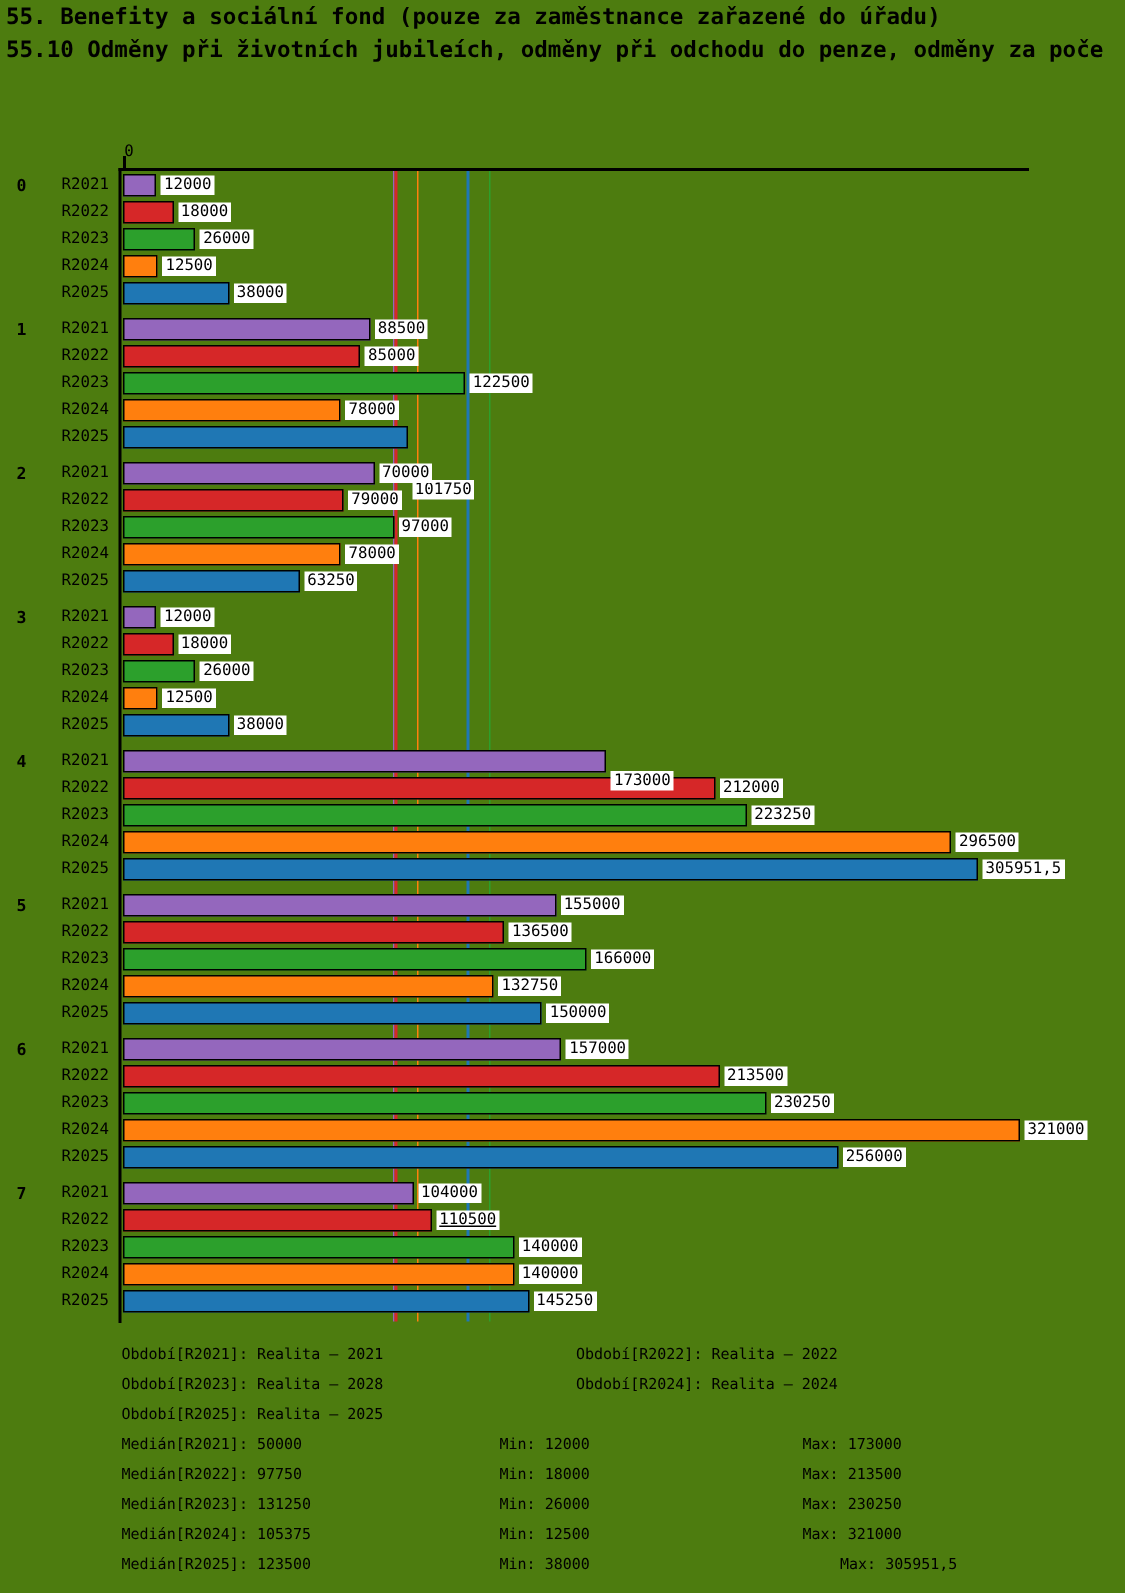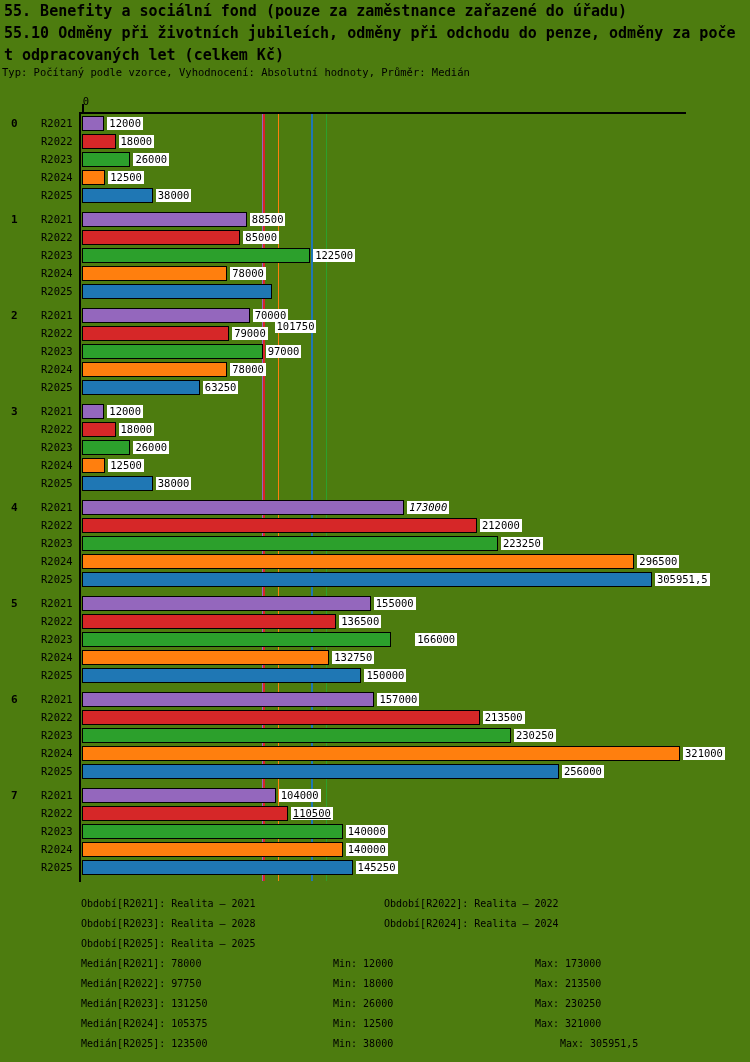--- a/index.html
+++ b/index.html
@@ -31,22 +31,20 @@
     background:#fff;padding:0 2px;z-index:3;white-space:pre;
   }
   .legend-text{position:absolute;font-size:10px;line-height:13px;white-space:pre;}
 </style>
 </head>
 <body>
 
 <div id="canvas">
   <div class="title-line" style="top:2px">55. Benefity a sociální fond (pouze za zaměstnance zařazené do úřadu)</div>
   <div class="title-line" style="top:24px">55.10 Odměny při životních jubileích, odměny při odchodu do penze, odměny za poče</div>
-  <div class="title-line" style="top:46px">t odpracovaných let (celkem Kč)</div>
-  <div class="subtitle-line">Typ: Počítaný podle vzorce, Vyhodnocení: Absolutní hodnoty, Průměr: Medián</div>
 
   <div class="zero-label" style="left:81px;top:95px">0</div>
   <div class="axis-line" style="left:82px;top:104px;width:2px;height:8px"></div>
   <div class="axis-line" style="left:79px;top:112px;width:607px;height:2px"></div>
   <div class="axis-line" style="left:79px;top:112px;width:2px;height:770px"></div>
 
   <div id="plot">
       <div class="median-line" style="left: 261.954px; top: 114px; height: 767px; background: rgb(148, 103, 189);"></div>
       <div class="median-line" style="left: 263.351px; top: 114px; height: 767px; background: rgb(214, 39, 40);"></div>
       <div class="median-line" style="left: 325.759px; top: 114px; height: 767px; background: rgb(44, 160, 44);"></div>
@@ -112,21 +110,21 @@
       <div class="value-label" style="left: 133.436px; top: 441px;">26000</div>
       <div class="series-label" style="left: 41px; top: 459px;">R2024</div>
       <div class="bar" style="left: 82px; top: 458px; width: 23.2866px; height: 15px; background: rgb(255, 127, 14);"></div>
       <div class="value-label" style="left: 108.287px; top: 459px;">12500</div>
       <div class="series-label" style="left: 41px; top: 477px;">R2025</div>
       <div class="bar" style="left: 82px; top: 476px; width: 70.7913px; height: 15px; background: rgb(31, 119, 180);"></div>
       <div class="value-label" style="left: 155.791px; top: 477px;">38000</div>
       <div class="group-label" style="left: 11px; top: 501px;">4</div>
       <div class="series-label" style="left: 41px; top: 501px;">R2021</div>
       <div class="bar" style="left: 82px; top: 500px; width: 322.287px; height: 15px; background: rgb(148, 103, 189);"></div>
-      <div class="value-label" style="left: 407.287px; top: 501px; font-style: italic;">173000</div>
+      <div class="value-label" style="left: 407.287px; top: 514px;">173000</div>
       <div class="series-label" style="left: 41px; top: 519px;">R2022</div>
       <div class="bar" style="left: 82px; top: 518px; width: 394.941px; height: 15px; background: rgb(214, 39, 40);"></div>
       <div class="value-label" style="left: 479.941px; top: 519px;">212000</div>
       <div class="series-label" style="left: 41px; top: 537px;">R2023</div>
       <div class="bar" style="left: 82px; top: 536px; width: 415.899px; height: 15px; background: rgb(44, 160, 44);"></div>
       <div class="value-label" style="left: 500.899px; top: 537px;">223250</div>
       <div class="series-label" style="left: 41px; top: 555px;">R2024</div>
       <div class="bar" style="left: 82px; top: 554px; width: 552.358px; height: 15px; background: rgb(255, 127, 14);"></div>
       <div class="value-label" style="left: 637.358px; top: 555px;">296500</div>
       <div class="series-label" style="left: 41px; top: 573px;">R2025</div>
@@ -134,21 +132,21 @@
       <div class="value-label" style="left: 654.966px; top: 573px;">305951,5</div>
       <div class="group-label" style="left: 11px; top: 597px;">5</div>
       <div class="series-label" style="left: 41px; top: 597px;">R2021</div>
       <div class="bar" style="left: 82px; top: 596px; width: 288.754px; height: 15px; background: rgb(148, 103, 189);"></div>
       <div class="value-label" style="left: 373.754px; top: 597px;">155000</div>
       <div class="series-label" style="left: 41px; top: 615px;">R2022</div>
       <div class="bar" style="left: 82px; top: 614px; width: 254.29px; height: 15px; background: rgb(214, 39, 40);"></div>
       <div class="value-label" style="left: 339.29px; top: 615px;">136500</div>
       <div class="series-label" style="left: 41px; top: 633px;">R2023</div>
       <div class="bar" style="left: 82px; top: 632px; width: 309.246px; height: 15px; background: rgb(44, 160, 44);"></div>
-      <div class="value-label" style="left: 394.246px; top: 633px; margin-left: 21px;">166000</div>
+      <div class="value-label" style="left: 394.246px; top: 633px;">166000</div>
       <div class="series-label" style="left: 41px; top: 651px;">R2024</div>
       <div class="bar" style="left: 82px; top: 650px; width: 247.304px; height: 15px; background: rgb(255, 127, 14);"></div>
       <div class="value-label" style="left: 332.304px; top: 651px;">132750</div>
       <div class="series-label" style="left: 41px; top: 669px;">R2025</div>
       <div class="bar" style="left: 82px; top: 668px; width: 279.439px; height: 15px; background: rgb(31, 119, 180);"></div>
       <div class="value-label" style="left: 364.439px; top: 669px;">150000</div>
       <div class="group-label" style="left: 11px; top: 693px;">6</div>
       <div class="series-label" style="left: 41px; top: 693px;">R2021</div>
       <div class="bar" style="left: 82px; top: 692px; width: 292.48px; height: 15px; background: rgb(148, 103, 189);"></div>
       <div class="value-label" style="left: 377.48px; top: 693px;">157000</div>
@@ -180,21 +178,21 @@
       <div class="series-label" style="left: 41px; top: 861px;">R2025</div>
       <div class="bar" style="left: 82px; top: 860px; width: 270.59px; height: 15px; background: rgb(31, 119, 180);"></div>
       <div class="value-label" style="left: 355.59px; top: 861px;">145250</div>
     </div>
   <div id="legend">
       <div class="legend-text" style="left: 81px; top: 897px;">Období[R2021]: Realita – 2021</div>
       <div class="legend-text" style="left: 384px; top: 897px;">Období[R2022]: Realita – 2022</div>
       <div class="legend-text" style="left: 81px; top: 917px;">Období[R2023]: Realita – 2028</div>
       <div class="legend-text" style="left: 384px; top: 917px; text-align: right;">Období[R2024]: Realita – 2024</div>
       <div class="legend-text" style="left: 81px; top: 937px;">Období[R2025]: Realita – 2025</div>
-      <div class="legend-text" style="left: 81px; top: 957px;">Medián[R2021]: 78000</div>
+      <div class="legend-text" style="left: 81px; top: 957px;">Medián[R2021]: 50000</div>
       <div class="legend-text" style="left: 333px; top: 957px;">Min: 12000</div>
       <div class="legend-text" style="left: 535px; top: 957px;">Max: 173000</div>
       <div class="legend-text" style="left: 81px; top: 977px;">Medián[R2022]: 97750</div>
       <div class="legend-text" style="left: 333px; top: 977px;">Min: 18000</div>
       <div class="legend-text" style="left: 535px; top: 977px;">Max: 213500</div>
       <div class="legend-text" style="left: 81px; top: 997px;">Medián[R2023]: 131250</div>
       <div class="legend-text" style="left: 333px; top: 997px;">Min: 26000</div>
       <div class="legend-text" style="left: 535px; top: 997px;">Max: 230250</div>
       <div class="legend-text" style="left: 81px; top: 1017px;">Medián[R2024]: 105375</div>
       <div class="legend-text" style="left: 333px; top: 1017px;">Min: 12500</div>

